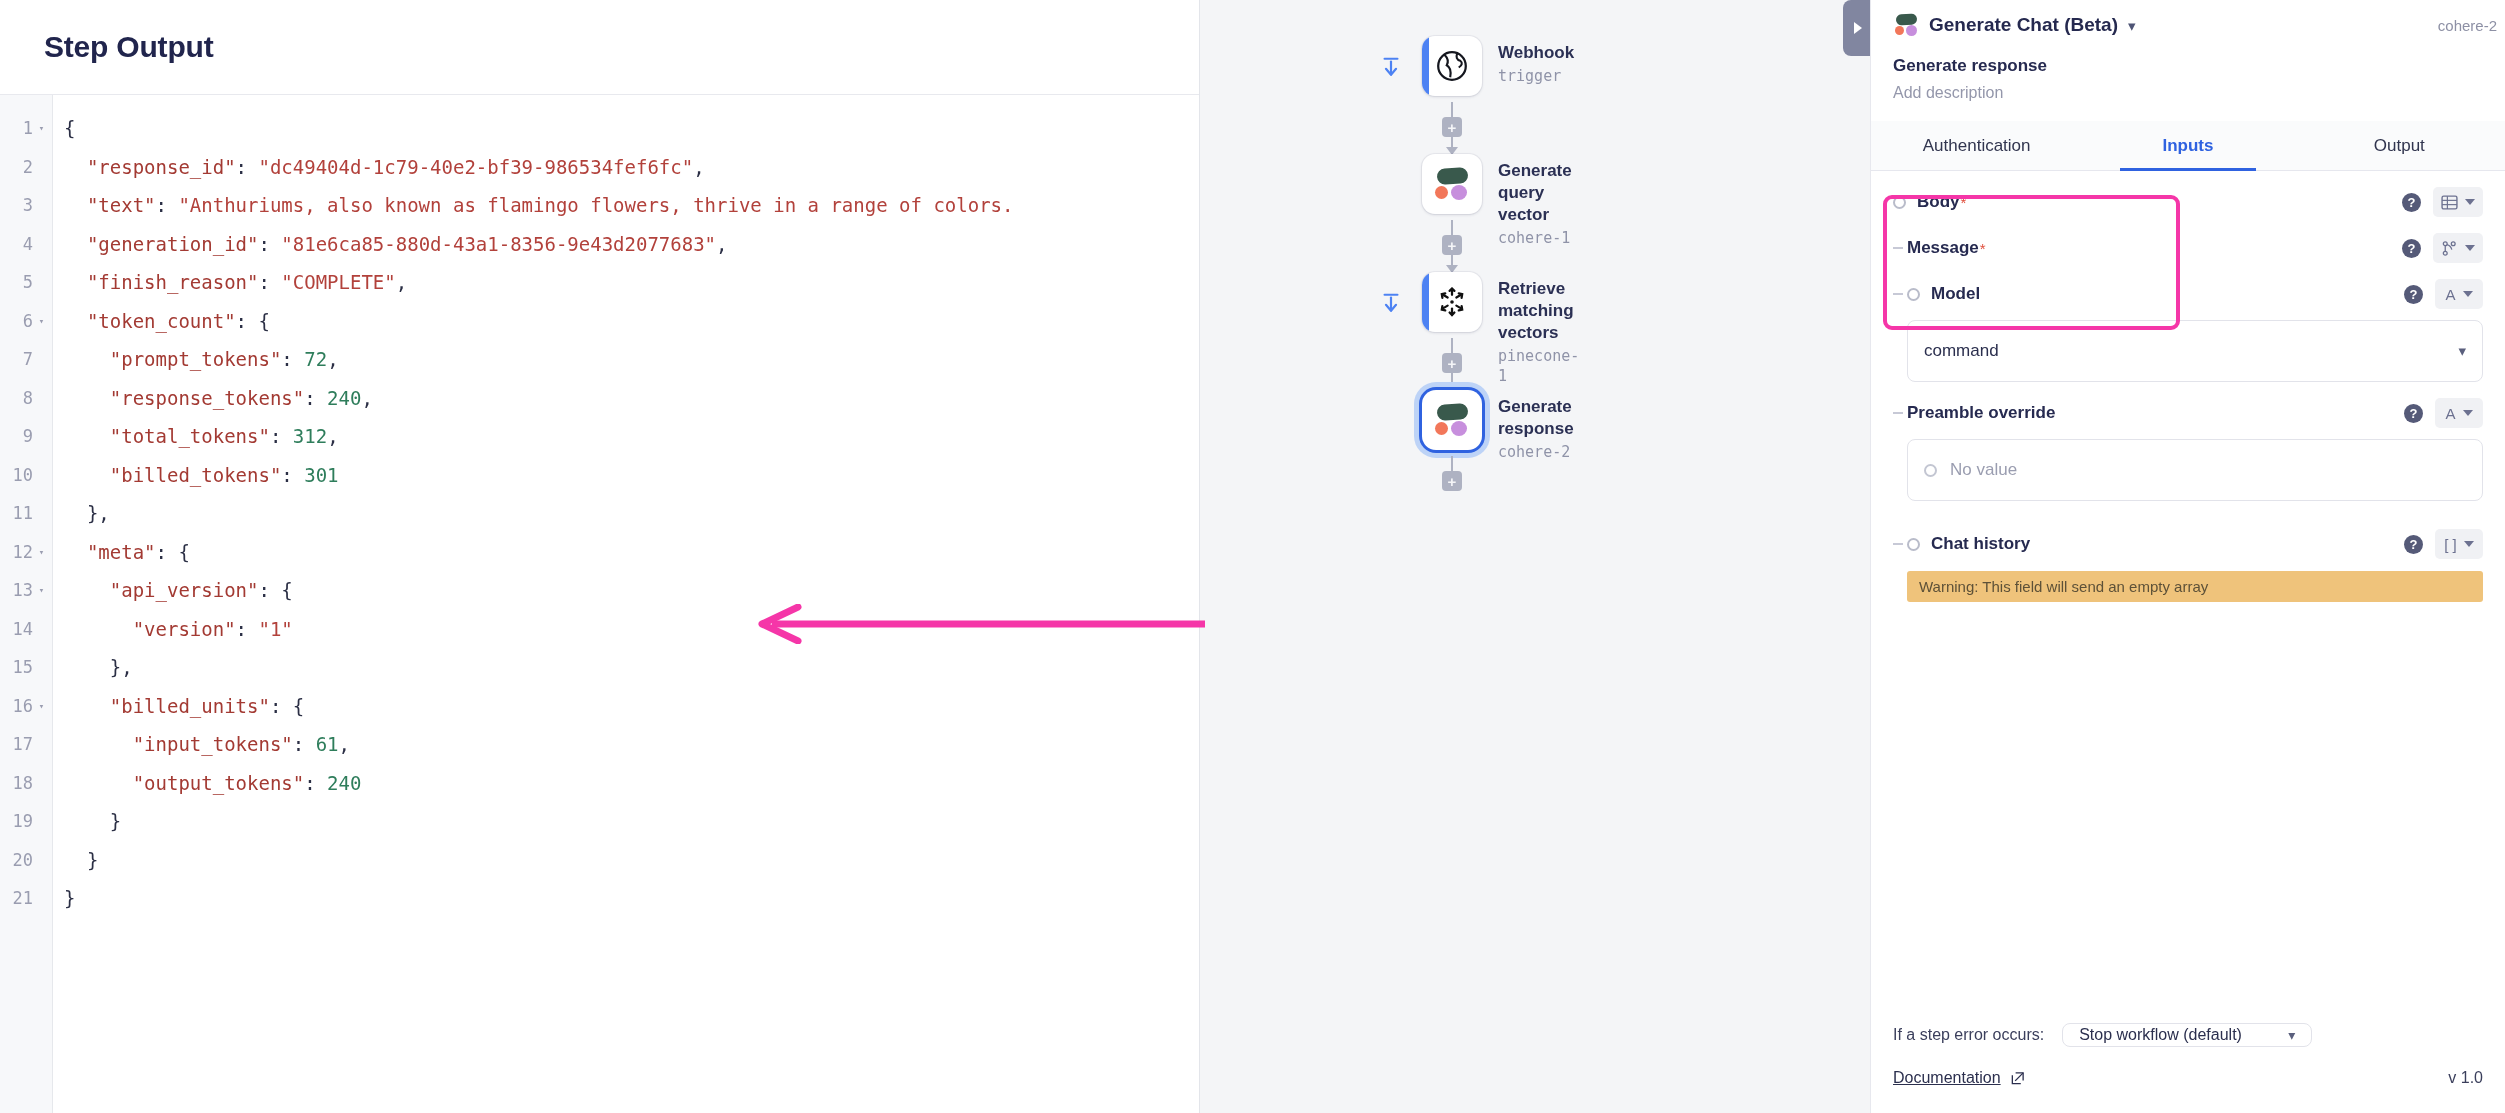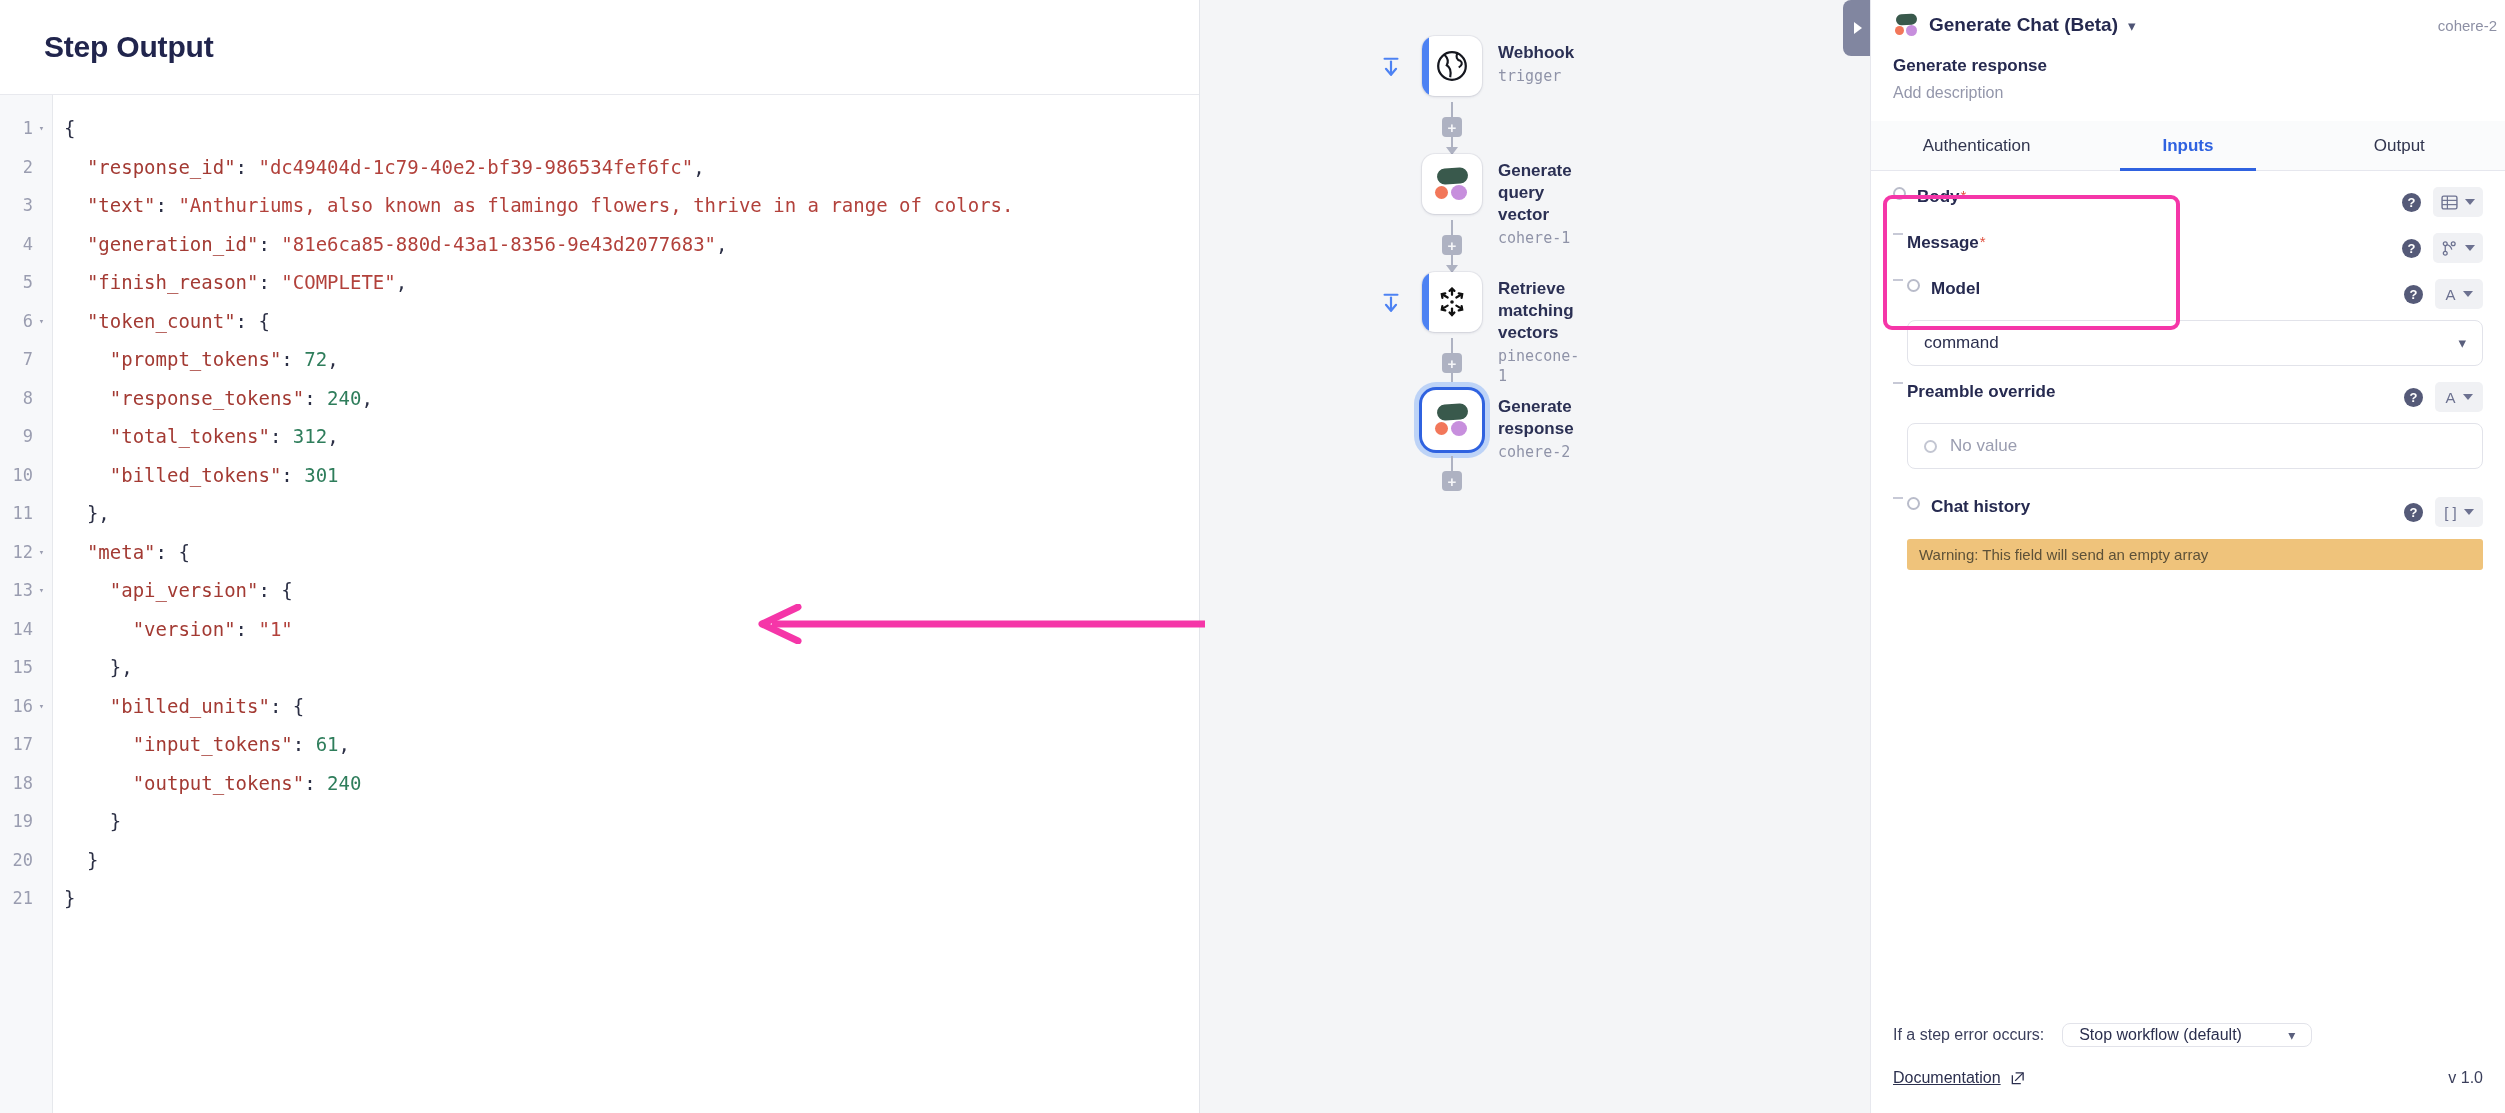--- a/index.html
+++ b/index.html
@@ -232,21 +232,21 @@
   .tab.active { color: #2f62e0; font-weight: 600; }
   .tab.active::after {
     content: "";
     position: absolute; left: 18%; right: 18%; bottom: -1px;
     height: 3px; background: #2f62e0;
   }
 
   .fields { padding: 0 22px; position: relative; }
 
   .field-row {
-    display: flex; 
+    display: flex; align-items: center;
     padding-top: 16px;
   }
   .bullet {
     width: 13px; height: 13px;
     border: 2px solid #b9bcca; border-radius: 50%;
     margin-right: 11px; flex: 0 0 auto;
     background: #fff;
   }
   .dash-connect {
     width: 10px; height: 2px; background: #c7c9d6;
@@ -295,21 +295,21 @@
     width: 13px; height: 13px; border-radius: 50%;
     background: #2f62e0;
   }
   .chip-top { display: flex; align-items: center; }
   .globe-sm { width: 19px; height: 19px; margin-right: 9px; color: #3c4060; }
   .chip-name { font-size: 17px; font-weight: 700; color: #262a50; }
   .chip-path { font-size: 16px; color: #8e92a6; margin-top: 4px; }
 
   .select-box, .text-box {
     margin-top: 11px; margin-left: 14px;
-    height: 46px;
+    height: 62px;
     background: #fff;
     border: 1px solid #e2e3ea;
     border-radius: 8px;
     display: flex; align-items: center;
     padding: 0 16px;
     font-size: 17px; color: #2b2f4e;
   }
   .select-box .chev {
     margin-left: auto; color: #5a5f7d; font-size: 15px;
   }

